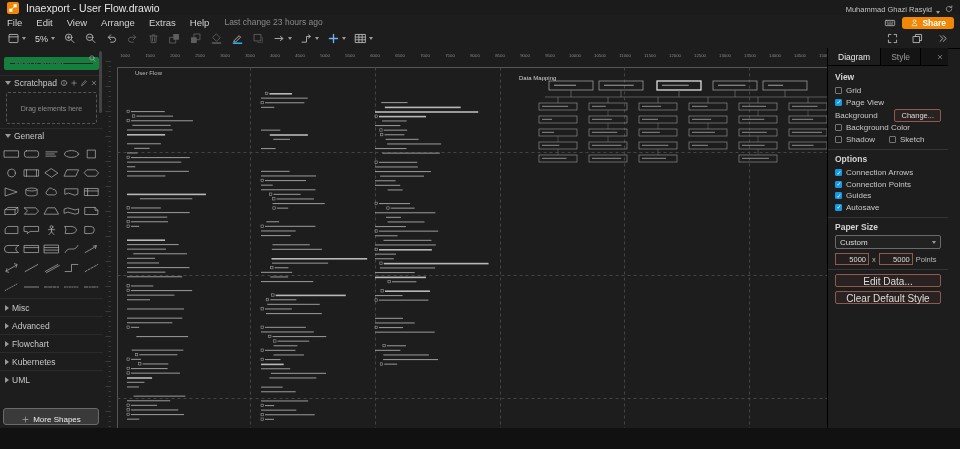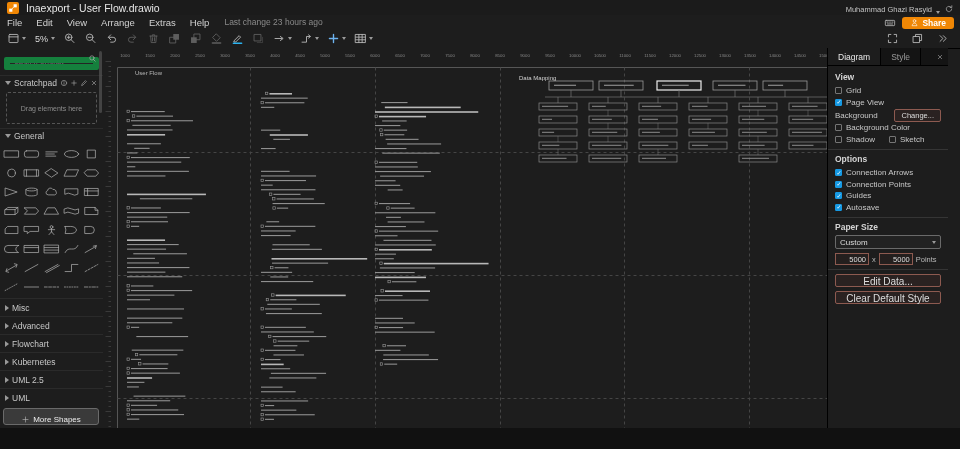--- a/index.html
+++ b/index.html
@@ -531,24 +531,20 @@
           <span class="tri right"></span>
           <span>Advanced</span>
         </div>
         <div class="sec-head coll-head">
           <span class="tri right"></span>
           <span>Flowchart</span>
         </div>
         <div class="sec-head coll-head">
           <span class="tri right"></span>
           <span>Kubernetes</span>
-        </div>
-        <div class="sec-head coll-head">
-          <span class="tri right"></span>
-          <span>UML 2.5</span>
         </div>
         <div class="sec-head coll-head">
           <span class="tri right"></span>
           <span>UML</span>
         </div>
       </div>
     <div class="more-shapes">
       <span id="more-plus-slot" style="display:flex">
           <svg viewBox="0 0 16 16" class="icon" style="width: 9px; height: 9px;">
             <path d="M8 3.5v9M3.5 8h9"></path>

